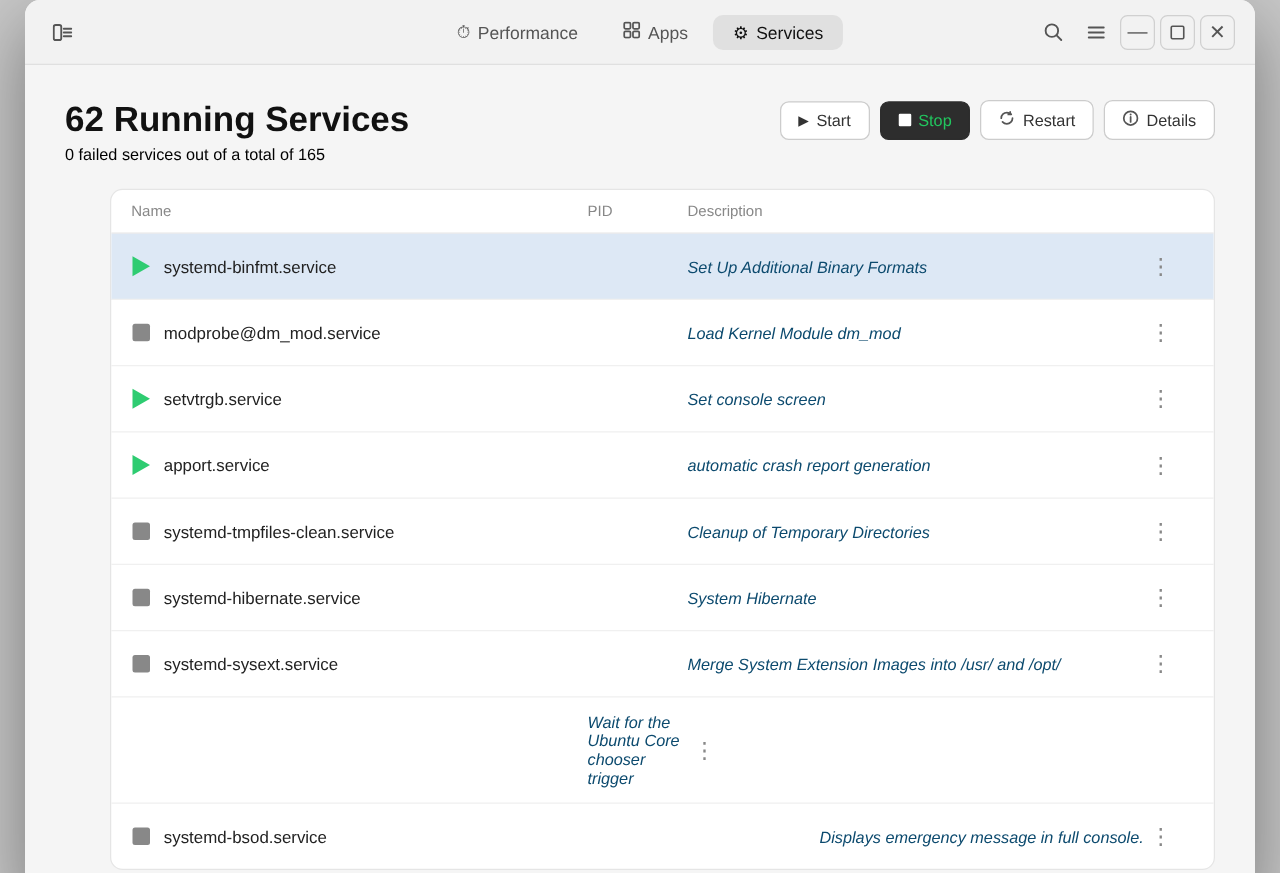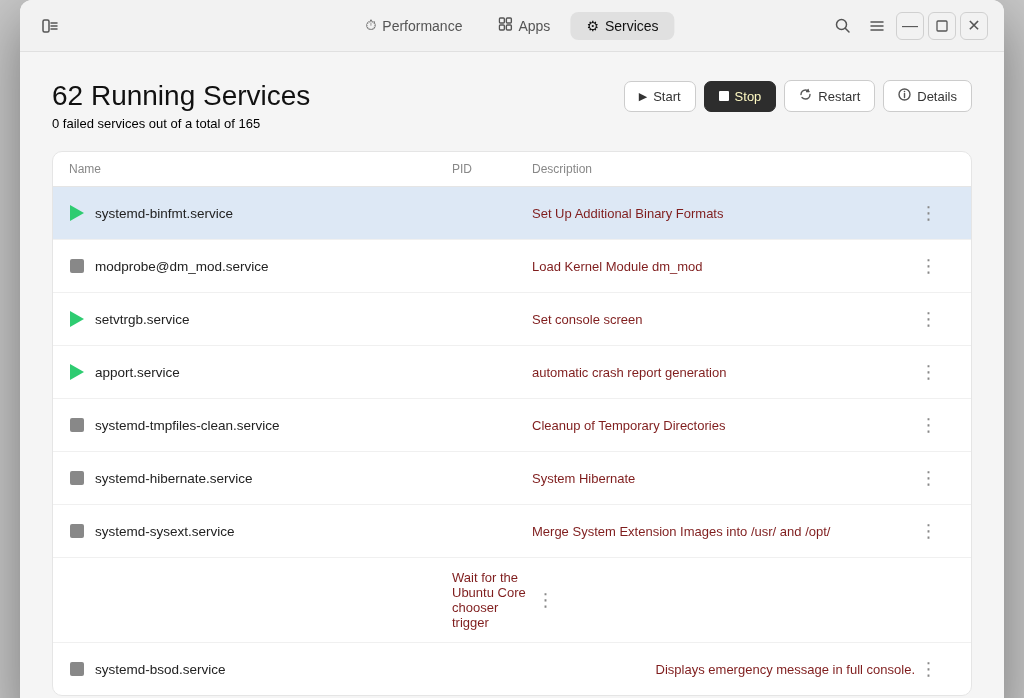--- a/index.html
+++ b/index.html
@@ -109,21 +109,21 @@
     }
     .page-header {
       display: flex;
       align-items: flex-start;
       justify-content: space-between;
       margin-bottom: 20px;
     }
     .page-title-section {}
     .page-title {
       font-size: 28px;
-      font-weight: 400;
+      font-weight: 700;
       color: #111;
       margin-bottom: 4px;
     }
     .page-subtitle {
       font-size: 13px;
       color: #000000;
     }
     .action-buttons {
       display: flex;
       gap: 8px;
@@ -137,28 +137,29 @@
       border-radius: 7px;
       font-size: 13px;
       cursor: pointer;
       border: 1px solid #ccc;
       background: #fff;
       color: #333;
       font-weight: 500;
     }
     .action-btn.stop {
       background: #2d2d2d;
-      color: #fef9c3;
+      color: #22c55e;
       border-color: #2d2d2d;
     }
     .table-container {
       background: #fff;
       border-radius: 10px;
       overflow: hidden;
       border: 1px solid #e5e5e5;
+      margin-left: 36px;
     }
     .table-header {
       display: grid;
       grid-template-columns: 1fr 80px 1fr 40px;
       padding: 10px 16px;
       border-bottom: 1px solid #e5e5e5;
       font-size: 12px;
       color: #888;
       font-weight: 500;
     }
@@ -175,21 +176,22 @@
     .service-name {
       display: flex;
       align-items: center;
       gap: 10px;
       font-size: 13.5px;
       color: #222;
       font-weight: 400;
     }
     .service-desc {
       font-size: 13px;
-      color: #7f1d1d;
+      color: #0c4a6e;
+      font-style: italic;
     }
     .service-pid {
       font-size: 13px;
       color: #666;
     }
     .status-icon {
       width: 16px;
       height: 16px;
       display: flex;
       align-items: center;

